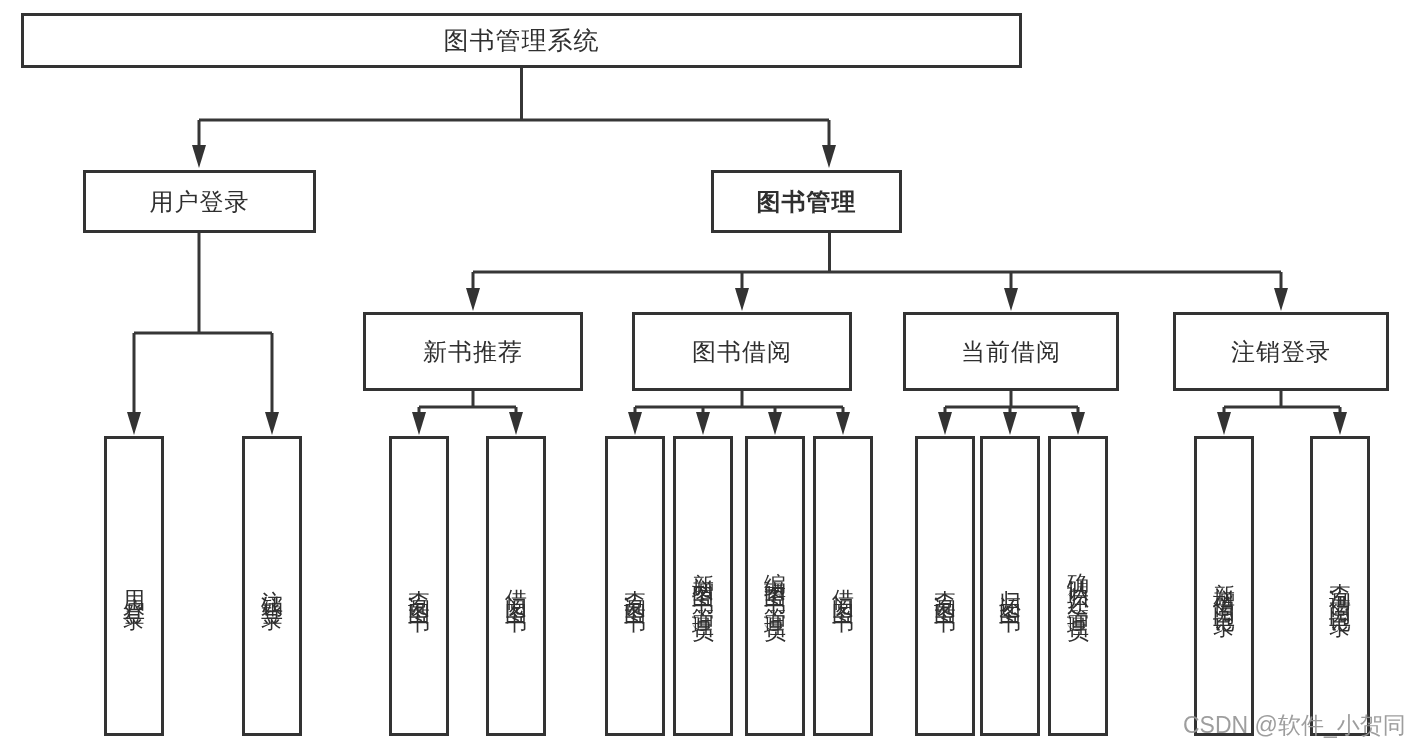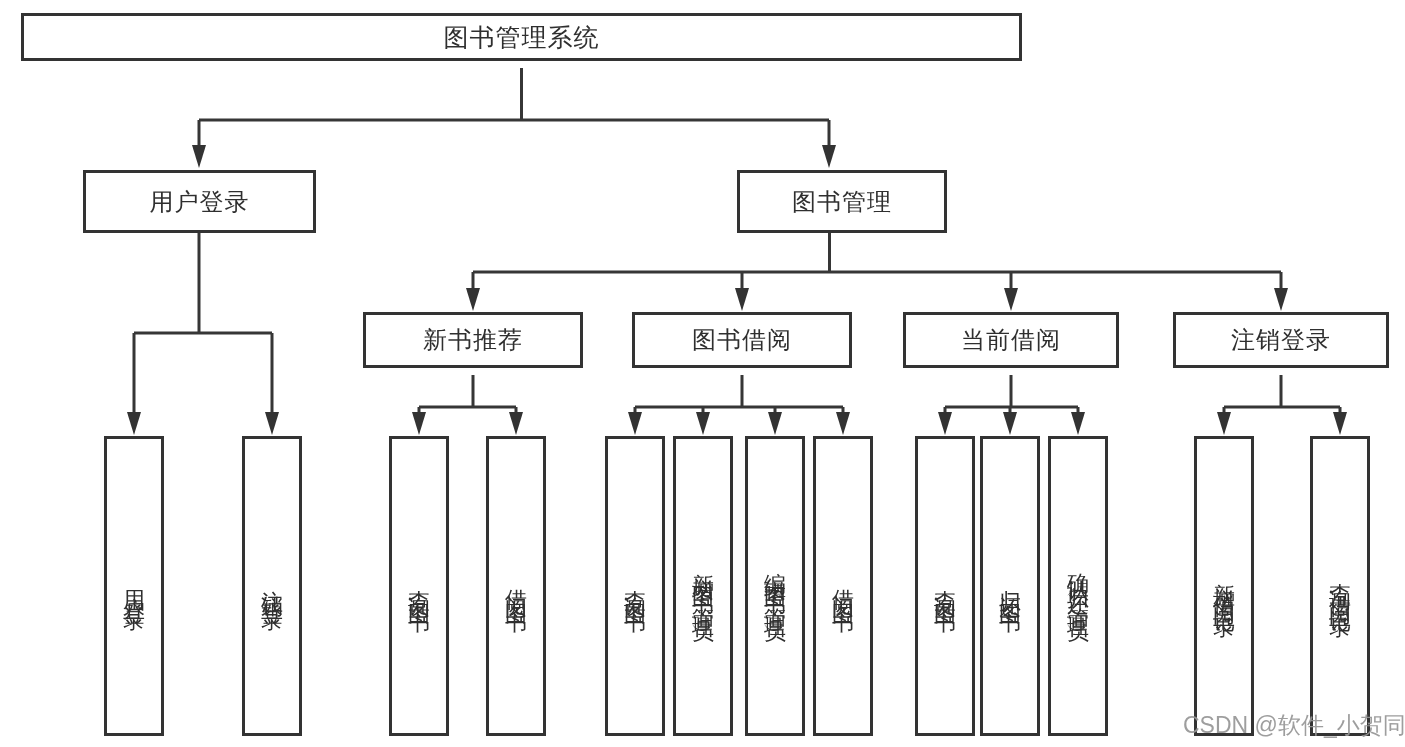--- a/index.html
+++ b/index.html
@@ -14,23 +14,23 @@
   .node{
     position:absolute;
     box-sizing:border-box;
     background:#ffffff;
     border:3px solid #333333;
     display:flex;align-items:center;justify-content:center;
     color:#2f2f2f;
     z-index:2;
   }
   .node.hlabel{font-size:24px;letter-spacing:1px;}
-  .node.root{left:21px;top:13px;width:1001px;height:48px;font-size:25px;}
+  .node.root{left:21px;top:13px;width:1001px;height:55px;font-size:25px;}
   .node.lvl2{top:170px;width:233px;height:63px;}
-  .node.lvl3{top:312px;height:56px;}
+  .node.lvl3{top:312px;height:79px;}
   .leaf{
     position:absolute;
     top:436px;height:300px;width:60px;
     box-sizing:border-box;
     background:#ffffff;
     border:3px solid #333333;
     display:flex;align-items:center;justify-content:center;
     z-index:2;
   }
   .vtext{
@@ -96,21 +96,21 @@
     </g>
   </svg>
 
   <div class="node root hlabel">
     <span>图书管理系统</span>
   </div>
 
   <div class="node lvl2 hlabel" style="left:83px;">
     <span>用户登录</span>
   </div>
-  <div class="node lvl2 hlabel" style="left:737px;width:210px;">
+  <div class="node lvl2 hlabel" style="left:711px;width:191px;font-weight:bold;">
     <span>图书管理</span>
   </div>
 
   <div class="node lvl3 hlabel" style="left:363px;width:220px;">
     <span>新书推荐</span>
   </div>
   <div class="node lvl3 hlabel" style="left:632px;width:220px;">
     <span>图书借阅</span>
   </div>
   <div class="node lvl3 hlabel" style="left:903px;width:216px;">

